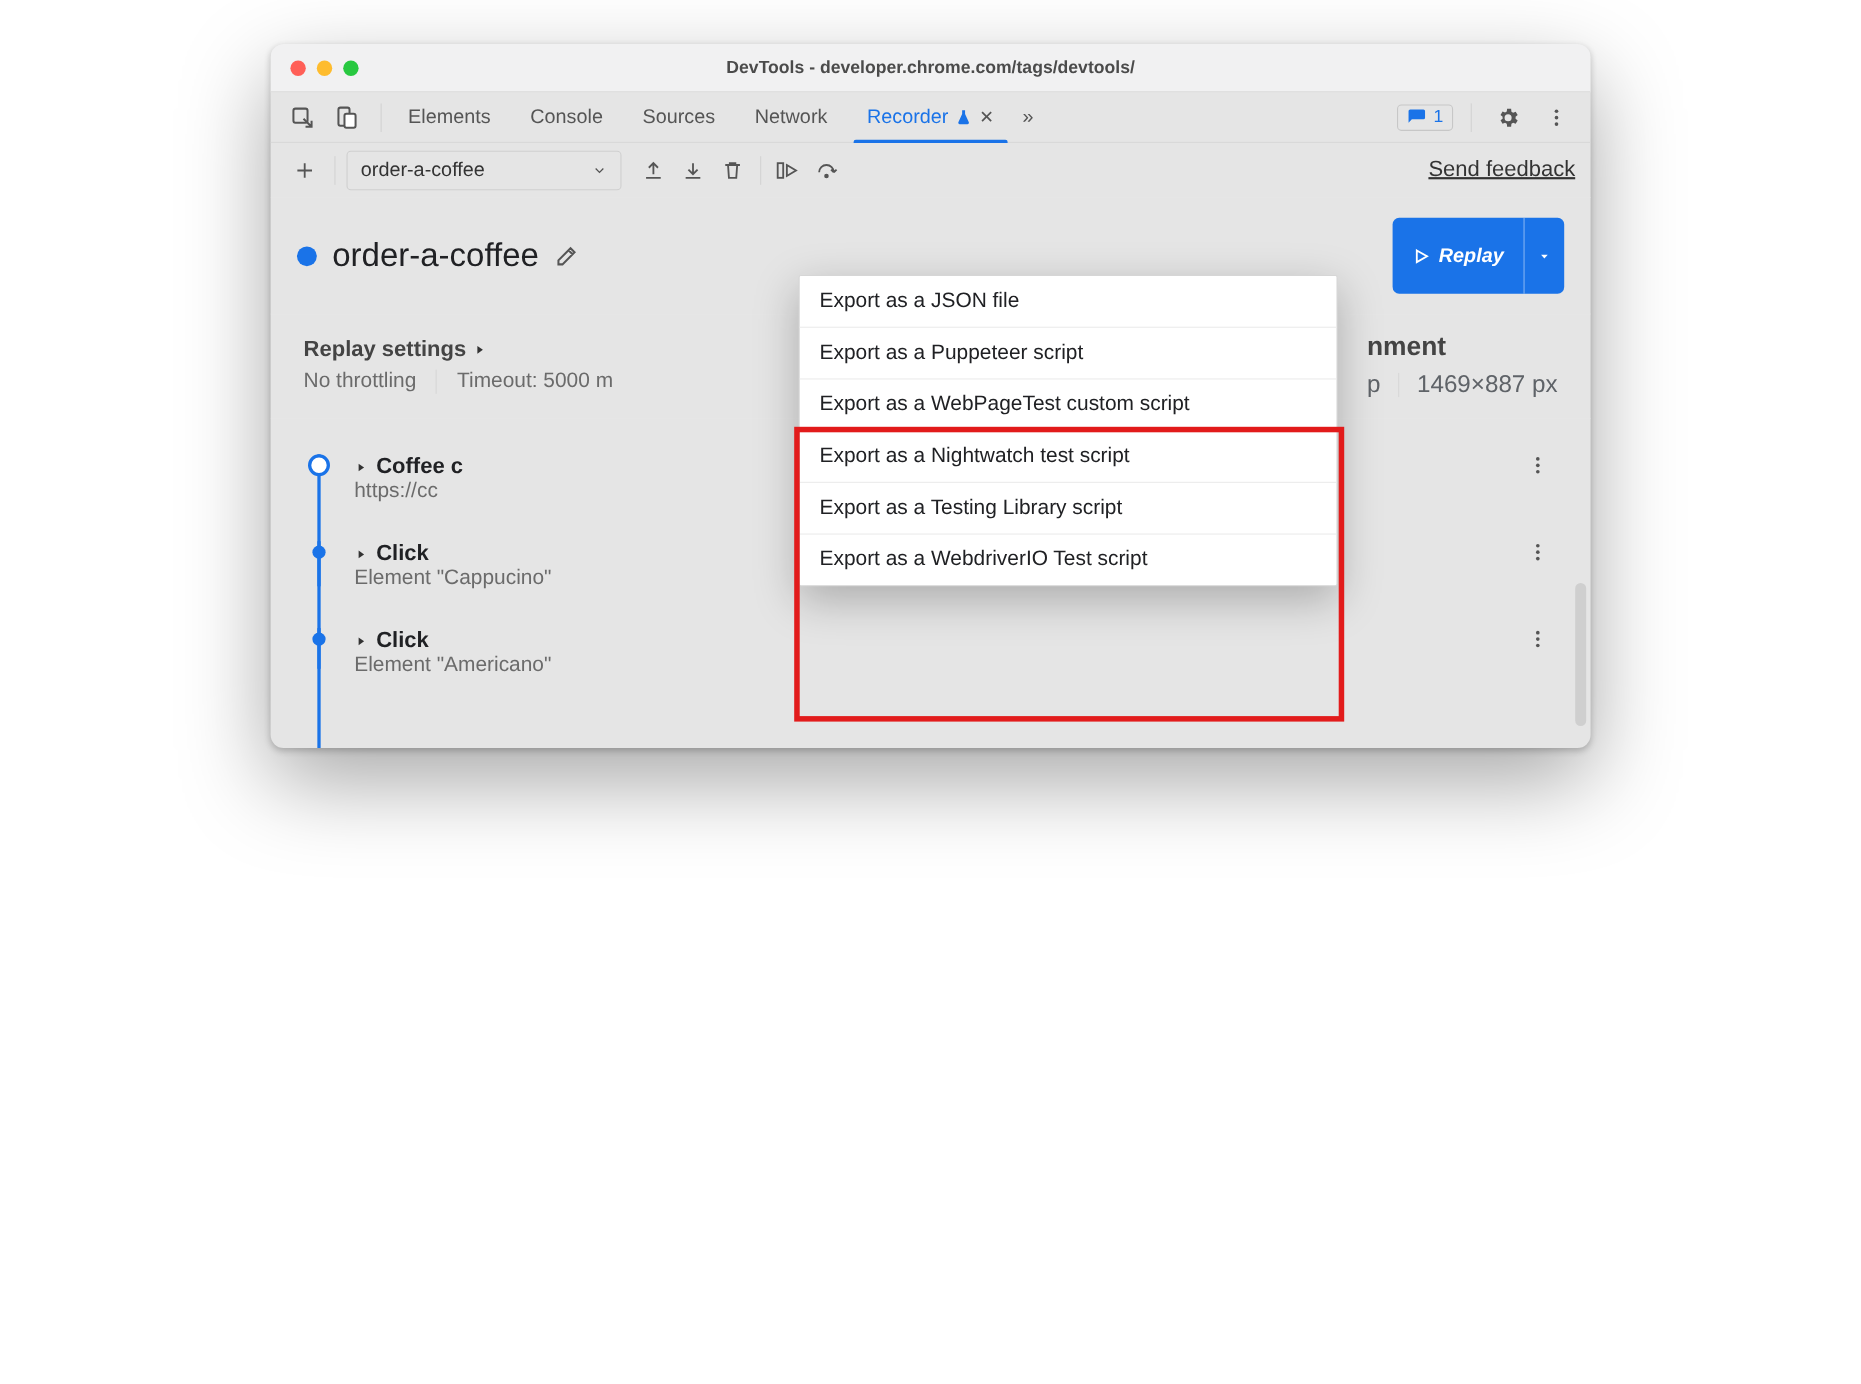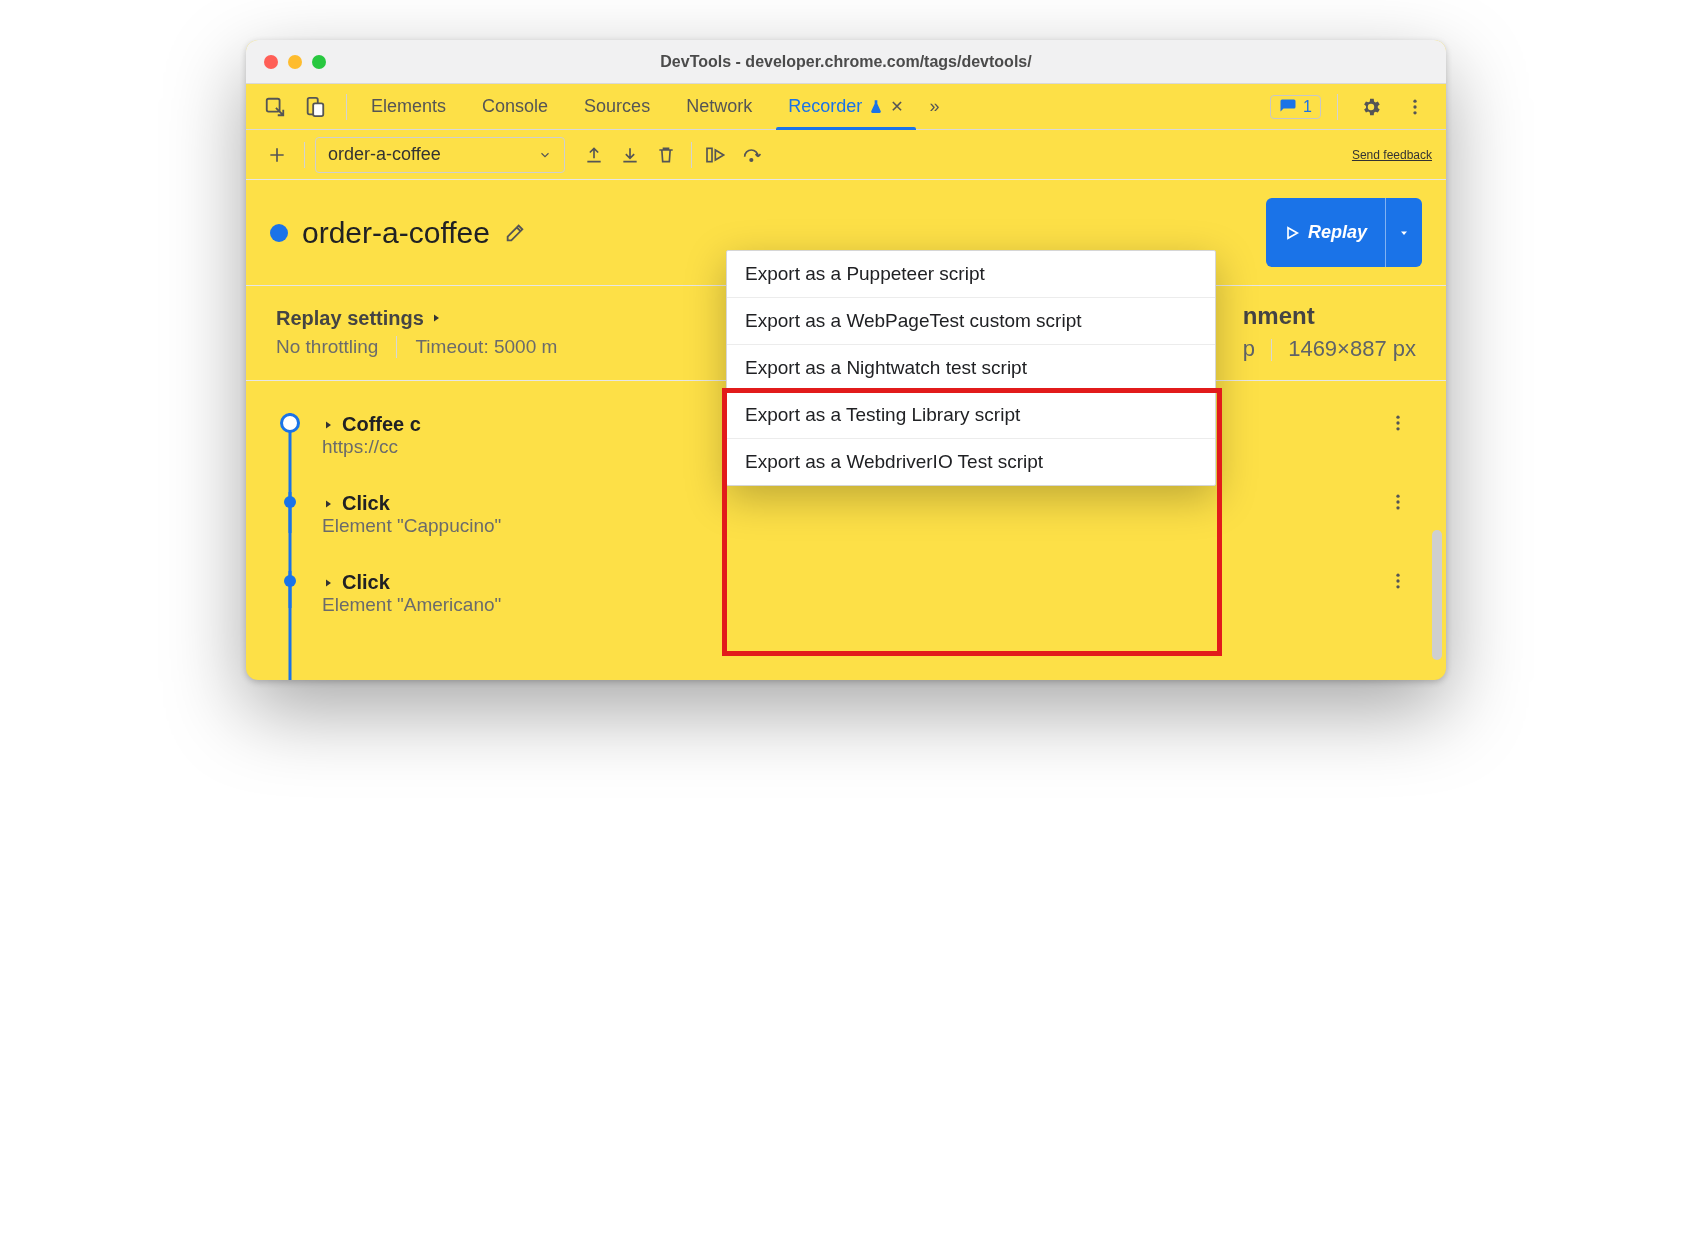--- a/index.html
+++ b/index.html
@@ -13,21 +13,21 @@
     display: flex;
     align-items: flex-start;
     justify-content: center;
     padding: 40px;
   }
   .window {
     width: 1200px;
     border-radius: 12px;
     overflow: hidden;
     box-shadow: 0 30px 80px rgba(0,0,0,0.35), 0 2px 6px rgba(0,0,0,0.2);
-    background: #fde047;
+    background: #e5e5e5;
     position: relative;
   }
   
   .titlebar {
     display: flex;
     align-items: center;
     height: 44px;
     background: #f1f1f2;
     border-bottom: 1px solid #d9d9d9;
     position: relative;
@@ -88,21 +88,21 @@
   .rec-select {
     display:flex; align-items:center; gap:12px;
     border:1px solid #cfcfcf; border-radius:4px;
     height:36px; padding:0 12px; min-width:250px; cursor:pointer;
     font-size:18px; color:#333;
   }
   .rec-select .chevron { margin-left:auto; color:#555; }
   .rec-icons { display:flex; align-items:center; gap:2px; margin-left:8px; }
   .feedback-link {
     margin-left:auto; color:#333; text-decoration:underline;
-    font-size:12px; cursor:pointer;
+    font-size:20px; cursor:pointer;
   }
   
   .rec-head {
     display:flex; align-items:center;
     padding: 18px 24px;
     border-bottom:1px solid #e6e6e6;
     gap: 14px;
   }
   .blue-dot { width:18px; height:18px; border-radius:50%; background:#1a73e8; flex-shrink:0; }
   .rec-title { font-size:30px; font-weight:500; color:#202124; }
@@ -399,20 +399,21 @@
             <circle cx="12" cy="12" r="2"></circle>
             <circle cx="12" cy="19" r="2"></circle>
           </svg>
         </div>
     </div>
   </div>
 
   <div class="fake-scroll"></div>
 
   <div class="export-menu">
+    <div class="export-item"><span>Export as a JSON file</span></div>
     <div class="export-item"><span>Export as a Puppeteer script</span></div>
     <div class="export-item"><span>Export as a WebPageTest custom script</span></div>
     <div class="export-item"><span>Export as a Nightwatch test script</span></div>
     <div class="export-item"><span>Export as a Testing Library script</span></div>
     <div class="export-item"><span>Export as a WebdriverIO Test script</span></div>
   </div>
 
   <div class="red-box" style="top:348px; left:476px; width:500px; height:268px;"></div>
 
 </div>

